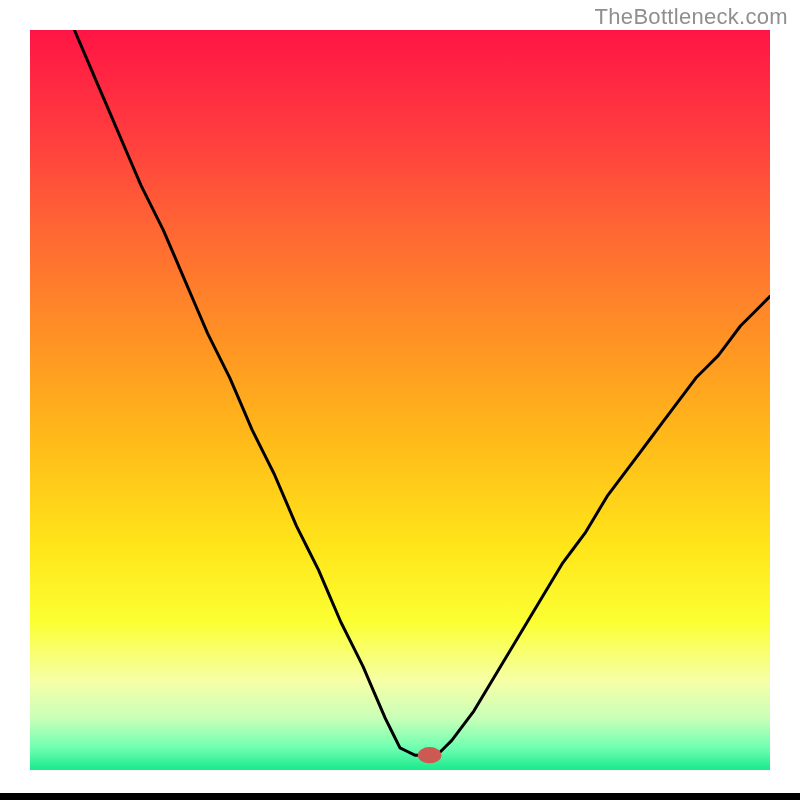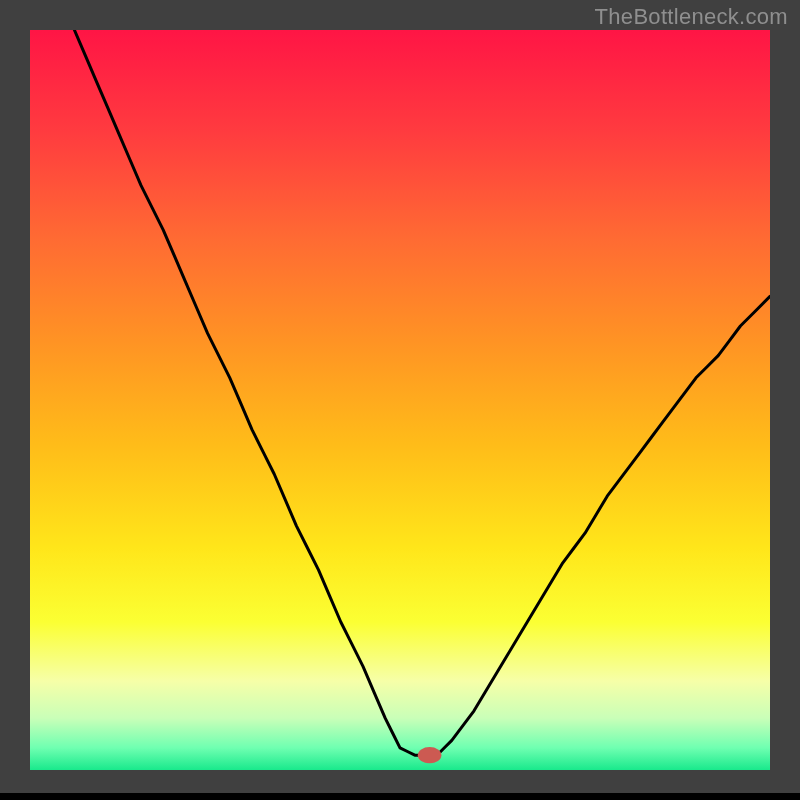--- a/index.html
+++ b/index.html
@@ -8,21 +8,21 @@
     width: 800px;
     height: 800px;
     background: #000;
     overflow: hidden;
     font-family: Arial, Helvetica, sans-serif;
   }
   .frame {
     position: relative;
     width: 800px;
     height: 793px;
-    background: #404040;
+    background: #ffffff;
   }
   .watermark {
     position: absolute;
     top: 4px;
     right: 12px;
     color: #8f8f8f;
     font-size: 22px;
     font-weight: 500;
     letter-spacing: 0.3px;
     z-index: 20;

